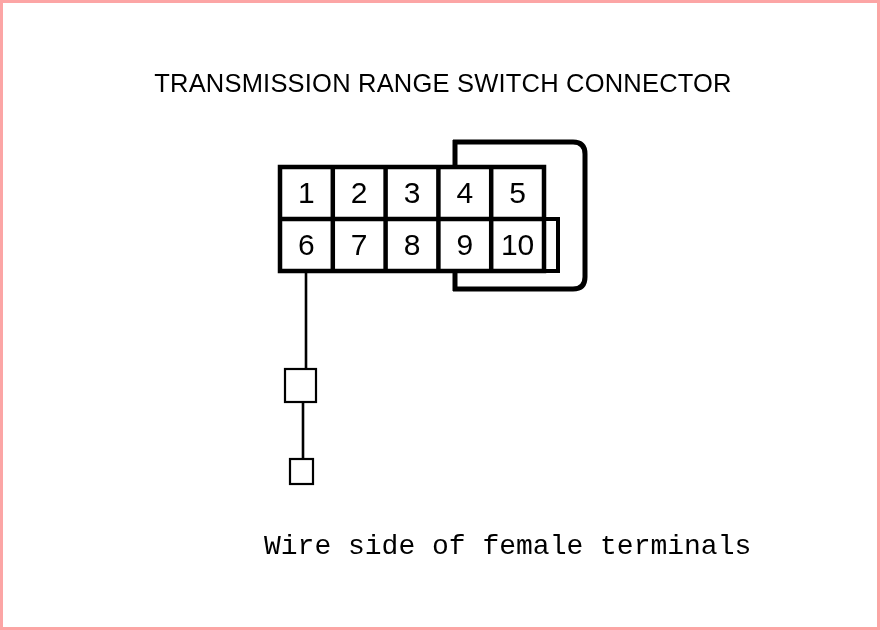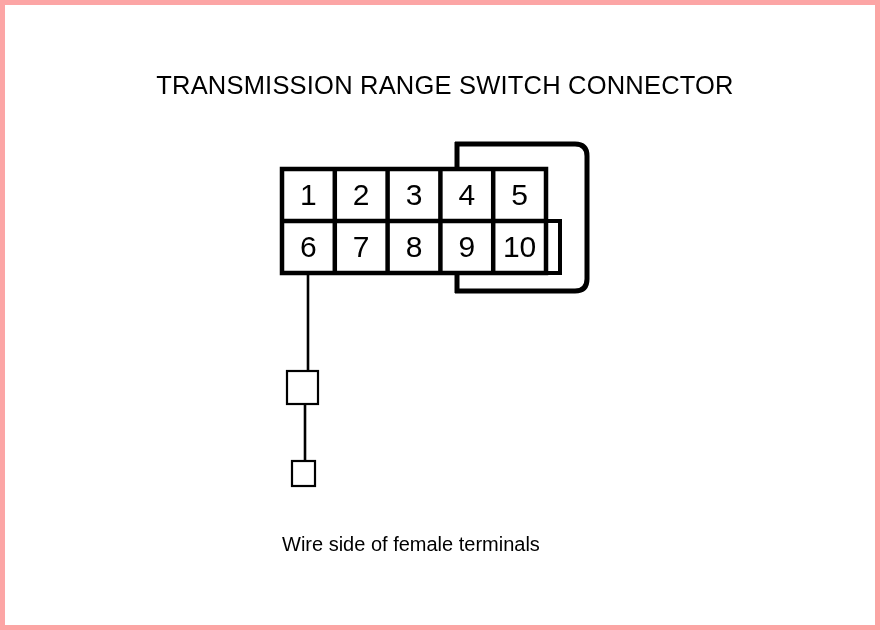--- a/index.html
+++ b/index.html
@@ -5,21 +5,21 @@
   html, body {
     margin: 0;
     padding: 0;
     background: #ffffff;
   }
   #page {
     position: relative;
     width: 880px;
     height: 630px;
     background: #ffffff;
-    border: 5px solid #fca5a5;
+    border: 3px solid #fca5a5;
     box-sizing: border-box;
     overflow: hidden;
     font-family: "Liberation Sans", sans-serif;
     color: #000000;
   }
   #diagram-svg {
     position: absolute;
     left: 0;
     top: 0;
     width: 880px;
@@ -45,23 +45,24 @@
   .wire-label {
     position: absolute;
     font-size: 23.5px;
     white-space: nowrap;
   }
   #gnd-label {
     left: 334px;
     top: 311px;
   }
   #caption-label {
-    left: 277px;
+    left: 261px;
     top: 528px;
-    font-size: 20px;
+    font-size: 28px;
+    font-family: Liberation Mono, monospace;
   }
 </style>
 </head>
 <body>
 
 <div id="page">
 
   <div class="diagram-title">TRANSMISSION RANGE SWITCH CONNECTOR</div>
 
   <svg id="diagram-svg" viewBox="0 0 880 630">

